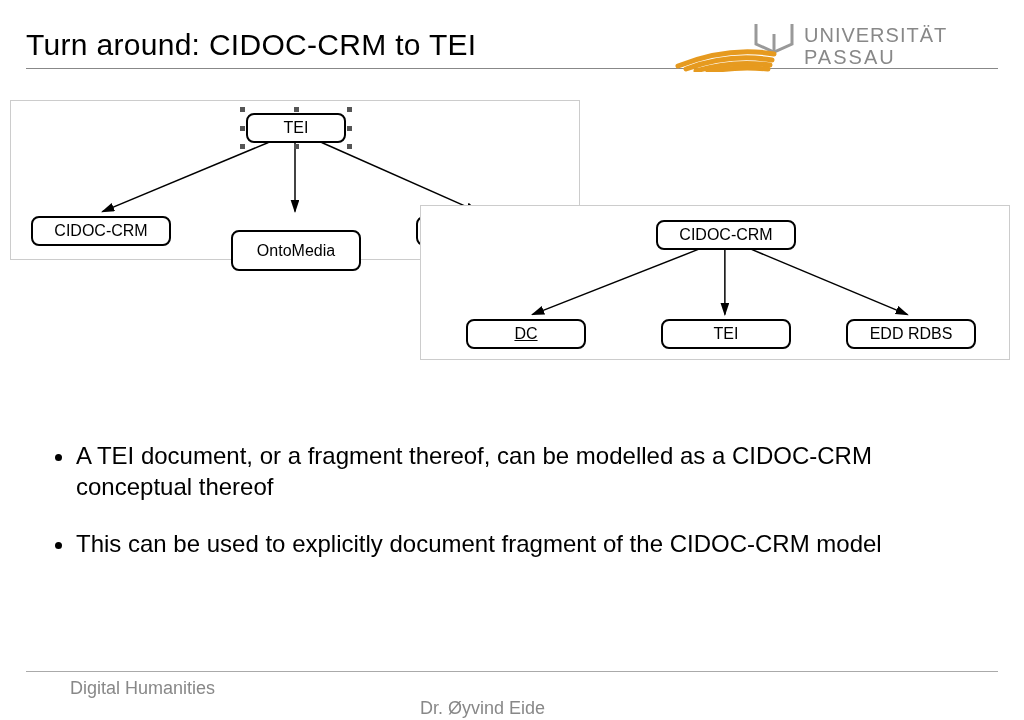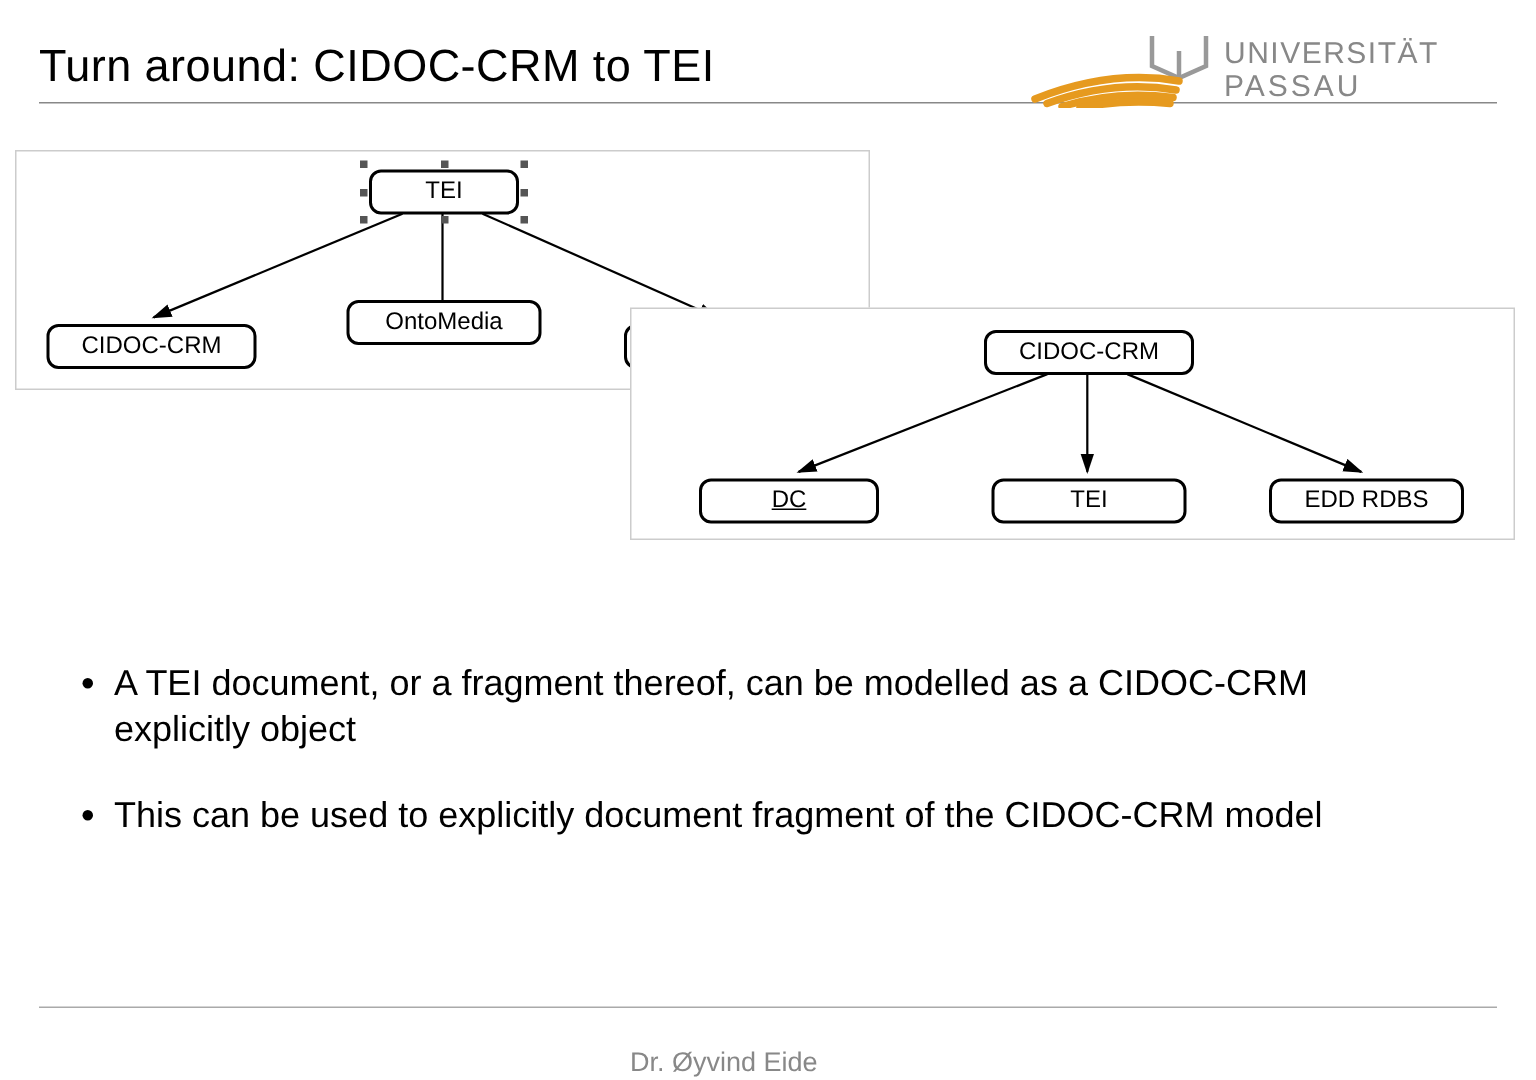--- a/index.html
+++ b/index.html
@@ -19,21 +19,21 @@
   }
   .title-underline {
     position:absolute;
     left:26px; right:26px; top:68px;
     height:1px; background:#888;
   }
 
   
   .logo {
     position:absolute;
-    right:24px; top:20px;
+    right:36px; top:20px;
     width:320px; height:52px;
   }
   .logo svg { display:block; }
 
   
   .panel {
     position:absolute;
     border:1px solid #ccc;
     background:#fff;
   }
@@ -126,21 +126,21 @@
     <div class="handle" style="left:0; top:0;"></div>
     <div class="handle" style="left:54px; top:0;"></div>
     <div class="handle" style="right:0; top:0;"></div>
     <div class="handle" style="left:0; top:19px;"></div>
     <div class="handle" style="right:0; top:19px;"></div>
     <div class="handle" style="left:0; bottom:0;"></div>
     <div class="handle" style="left:54px; bottom:0;"></div>
     <div class="handle" style="right:0; bottom:0;"></div>
   </div>
   <div class="dnode" style="left:20px;  top:115px; width:140px; height:30px;">CIDOC-CRM</div>
-  <div class="dnode" style="left:220px; top:99px; width:130px; height:30px;">OntoMedia</div>
+  <div class="dnode" style="left:220px; top:129px; width:130px; height:41px;">OntoMedia</div>
   <div class="dnode" style="left:405px; top:115px; width:130px; height:30px;">EDD RDBS</div>
 </div>
 
 <div class="panel panel-right">
   <svg class="arrows" viewBox="0 0 590 155">
     <defs>
       <marker id="ah2" markerWidth="10" markerHeight="10" refX="8" refY="3" orient="auto">
         <path d="M0,0 L9,3 L0,6 Z" fill="#000"></path>
       </marker>
     </defs>
@@ -149,21 +149,22 @@
     <line x1="332" y1="44" x2="490" y2="110" stroke="#000" stroke-width="1.5" marker-end="url(#ah2)"></line>
   </svg>
   <div class="dnode" style="left:235px; top:14px; width:140px; height:30px;">CIDOC-CRM</div>
   <div class="dnode" style="left:45px;  top:113px; width:120px; height:30px;text-decoration:underline;">DC</div>
   <div class="dnode" style="left:240px; top:113px; width:130px; height:30px;">TEI</div>
   <div class="dnode" style="left:425px; top:113px; width:130px; height:30px;">EDD RDBS</div>
 </div>
 
 <div class="bullets">
   <ul>
-    <li>A TEI document, or a fragment thereof, can be modelled as a CIDOC-CRM explicitly object</li>
+    <li>A TEI document, or a fragment thereof, can be modelled as a CIDOC-CRM conceptual thereof</li>
     <li>This can be used to explicitly document fragment of the CIDOC-CRM model</li>
   </ul>
 </div>
 
 <div class="footer-line"></div>
 <div class="footer">
+  <span class="footer-left">Digital Humanities</span>
   <span class="footer-center">Dr. Øyvind Eide</span>
 </div>
 
 </body></html>

